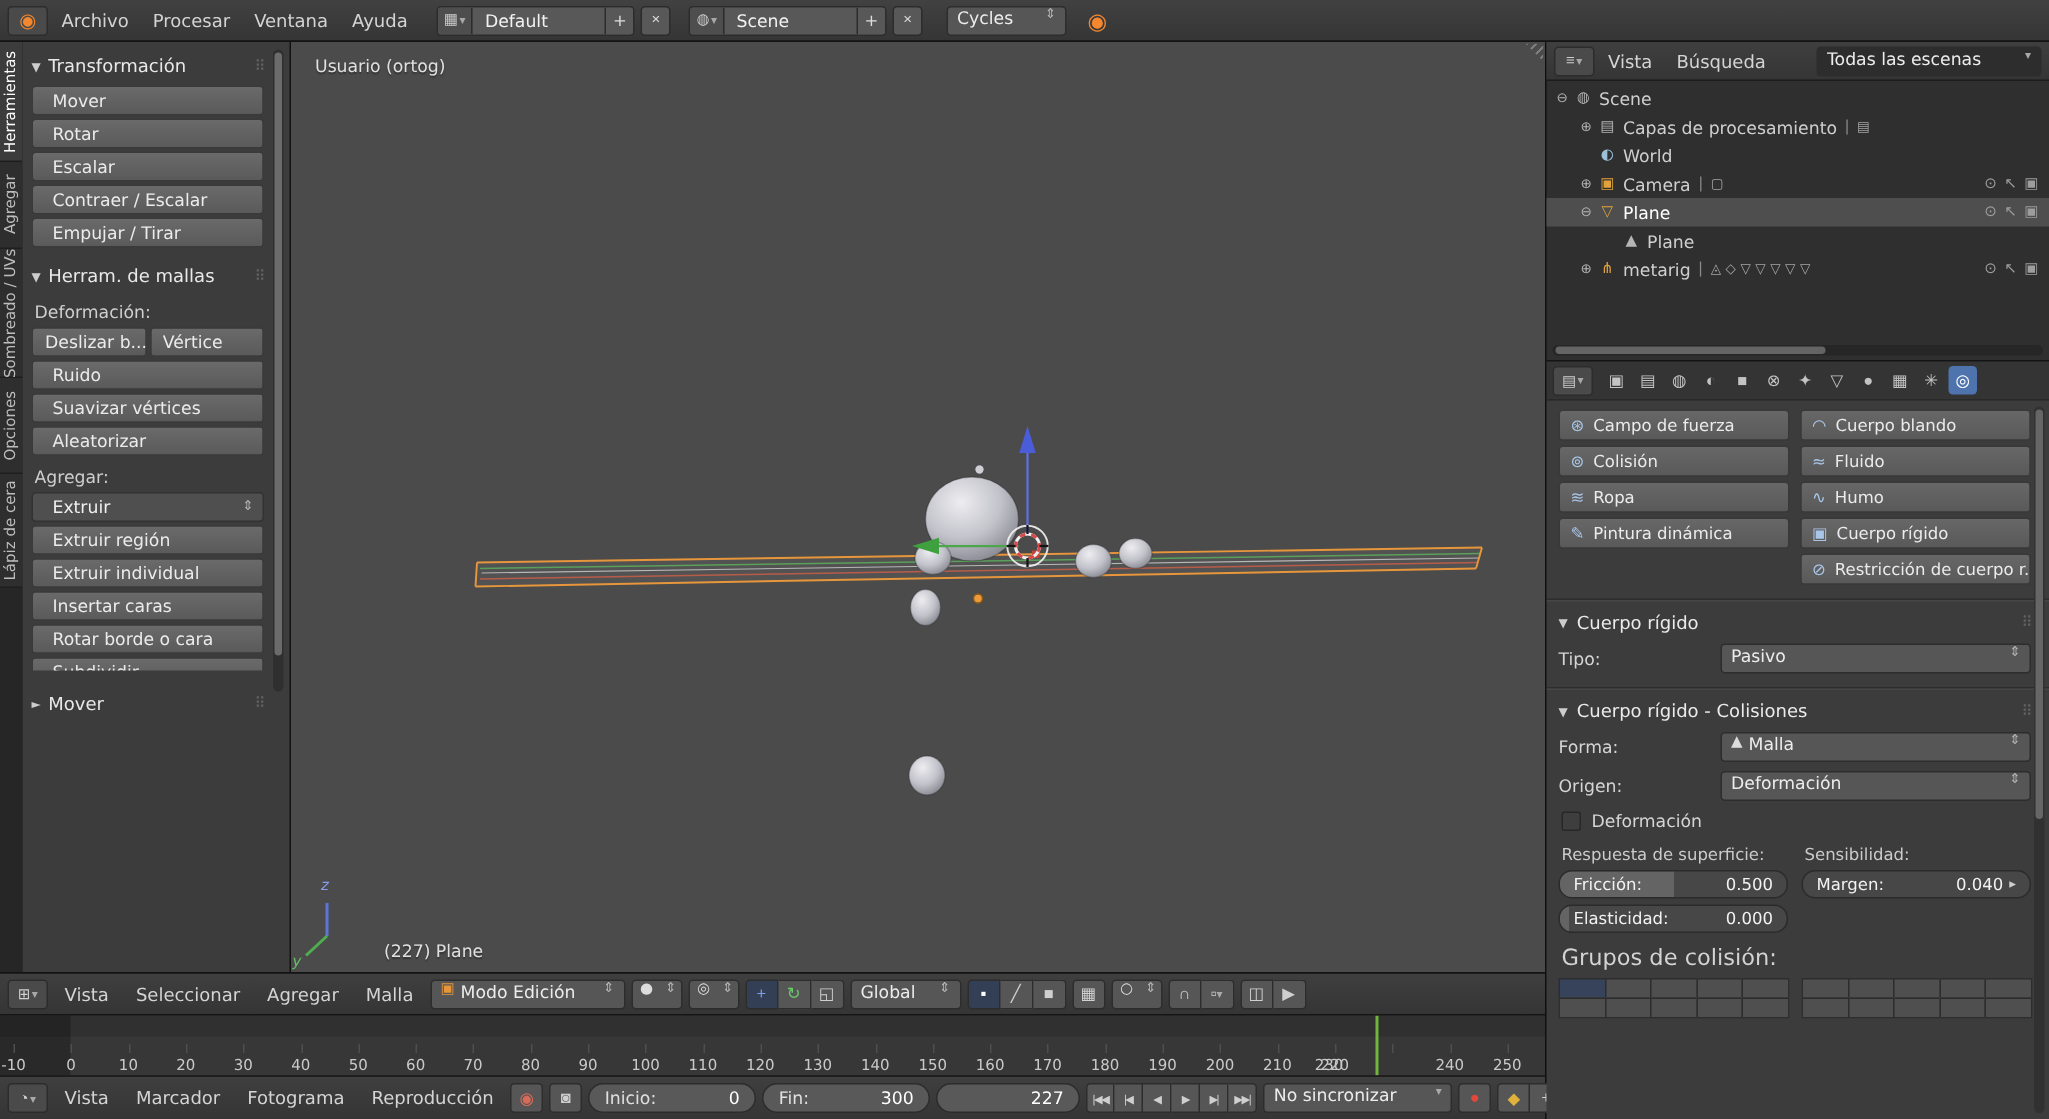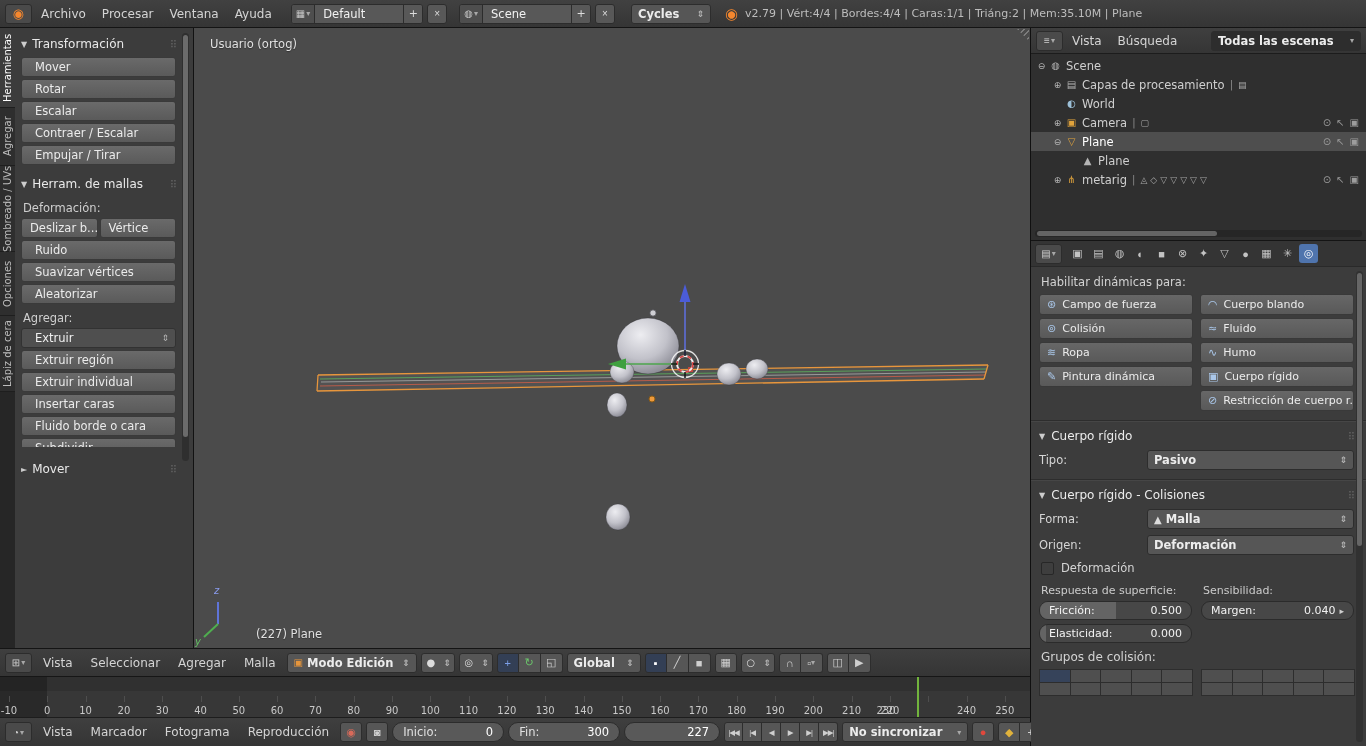--- a/index.html
+++ b/index.html
@@ -8,21 +8,21 @@
        font-family:"DejaVu Sans","Liberation Sans",sans-serif;font-size:12px;color:#d8d8d8;
        overflow:hidden;user-select:none;}
 
   
   .menu{padding:0 7px;color:#d4d4d4;font-size:12px;cursor:pointer;white-space:nowrap;}
   .ed-btn{height:20px;min-width:27px;display:flex;align-items:center;justify-content:center;gap:1px;
           background:#4a4a4a;border:1px solid #2c2c2c;border-radius:3px;color:#cfcfcf;font-size:10px;cursor:pointer;}
   .caret{font-size:8px;color:#a8a8a8;}
   .ud{font-size:9px;color:#b5b5b5;margin-left:4px;}
   .dropdown{height:20px;background:#565656;border:1px solid #2d2d2d;border-radius:3px;display:flex;
-            align-items:center;padding:0 6px;gap:4px;font-size:11.5px;color:#ececec;cursor:pointer;white-space:nowrap;flex:none;font-weight:bold;}
+            padding:0 6px;gap:4px;font-size:11.5px;color:#ececec;cursor:pointer;white-space:nowrap;flex:none;}
   .dropdown .grow{flex:1;overflow:hidden;}
   .dropdown.dark{background:#2d2d2d;}
   .dd-ico{font-size:10px;}
   .dd-ico.orange{color:#e5953c;} .dd-ico.light{color:#dcdcdc;}
   .w34{width:34px;padding:0 5px;} .w74{width:74px;} .w80{width:80px;} .w130{width:130px;} .w150{width:150px;}
   .ibtn{width:22px;height:20px;display:flex;align-items:center;justify-content:center;background:#565656;
         border:1px solid #2d2d2d;color:#cfcfcf;font-size:11px;cursor:pointer;flex:none;}
   .ibtn.rounded{border-radius:3px;}
   .btn-group{display:flex;flex:none;}
   .btn-group .ibtn{border-radius:0;border-left-width:0;}
@@ -144,21 +144,21 @@
   .chk-row{display:flex;align-items:center;gap:7px;margin:2px 0 9px 2px;cursor:pointer;}
   .chk{width:13px;height:13px;background:#3e3e3e;border:1px solid #272727;border-radius:2px;flex:none;}
   .chk-label{font-size:11.5px;color:#d5d5d5;}
   .two-col{display:grid;grid-template-columns:1fr 1fr;gap:4px 9px;margin-bottom:7px;}
   .mini-label{font-size:11px;color:#cbcbcb;margin-left:2px;white-space:nowrap;}
   .slider,.numfield2{position:relative;height:19px;background:#474747;border:1px solid #2b2b2b;border-radius:9px;
             display:flex;align-items:center;padding:0 9px;font-size:11px;color:#f2f2f2;overflow:hidden;cursor:ew-resize;}
   .slider .fill{position:absolute;left:0;top:0;bottom:0;background:#646464;}
   .sl-label{position:relative;z-index:1;} .sl-value{position:relative;z-index:1;margin-left:auto;}
   .nf-arrow{color:#cfcfcf;font-size:9px;margin-left:4px;position:relative;z-index:1;}
-  .groups-label{font-size:12px;color:#d3d3d3;margin:3px 0 5px 2px;}
+  .groups-label{font-size:15px;color:#d3d3d3;margin:3px 0 5px 2px;}
   .group-grid{display:grid;grid-template-columns:repeat(5,1fr);}
   .gcell{height:14px;background:#4f4f4f;border:1px solid #2d2d2d;margin:0 -1px -1px 0;cursor:pointer;}
   .gcell.on{background:#36435a;}
   #props-body .vscroll{position:absolute;right:3px;top:4px;width:7px;bottom:4px;background:#313131;border-radius:4px;cursor:pointer;}
   #props-body .vscroll .thumb{position:absolute;left:1px;top:2px;width:5px;height:58%;background:#666;border-radius:3px;}
 </style>
 </head>
 <body>
 
 <div id="app">
@@ -199,21 +199,20 @@
     <button class="sq-btn">
         <span>×</span>
       </button>
 
     <div class="dropdown w80" style="margin-left:14px">
       <span class="grow">Cycles</span>
       <span class="ud">⇕</span>
     </div>
 
     <span class="blogo big">◉</span>
-    <span class="stats">v2.79 | Vért:4/4 | Bordes:4/4 | Caras:1/1 | Triáng:2 | Mem:35.10M | Plane</span>
   </header>
 
   <div id="tool-tabs">
       <div class="vtab active" style="height: 80px;">Herramientas</div>
       <div class="vtab" style="height: 58px;">Agregar</div>
       <div class="vtab" style="height: 86px;">Sombreado / UVs</div>
       <div class="vtab" style="height: 64px;">Opciones</div>
       <div class="vtab" style="height: 76px;">Lápiz de cera</div>
     </div>
 
@@ -248,21 +247,21 @@
       </div>
     <div class="shelf-label">Agregar:</div>
     <div class="tool-menu">
       <span>Extruir</span>
       <span class="ud">⇕</span>
     </div>
     <div id="add-buttons" class="clipped">
         <button class="tool-btn">Extruir región</button>
         <button class="tool-btn">Extruir individual</button>
         <button class="tool-btn">Insertar caras</button>
-        <button class="tool-btn">Fluido borde o cara</button>
+        <button class="tool-btn">Rotar borde o cara</button>
         <button class="tool-btn">Subdividir</button>
       </div>
 
     <div class="panel-header collapsed">
       <span class="tri">►</span>
       <span>Mover</span>
       <span class="pdots">⠿</span>
     </div>
     <div class="vscroll">
         <div class="thumb"></div>
@@ -616,21 +615,20 @@
         <button class="ptab">✦</button>
         <button class="ptab">▽</button>
         <button class="ptab">●</button>
         <button class="ptab">▦</button>
         <button class="ptab">✳</button>
         <button class="ptab active">◎</button>
       </span>
   </div>
 
   <div id="props-body">
-    <div class="enable-label">Habilitar dinámicas para:</div>
     <div id="phys-buttons" class="phys-grid">
         <button class="phys-btn">
           <span class="pico">⊛</span>
           <span>Campo de fuerza</span>
         </button>
         <button class="phys-btn">
           <span class="pico">◠</span>
           <span>Cuerpo blando</span>
         </button>
         <button class="phys-btn">

